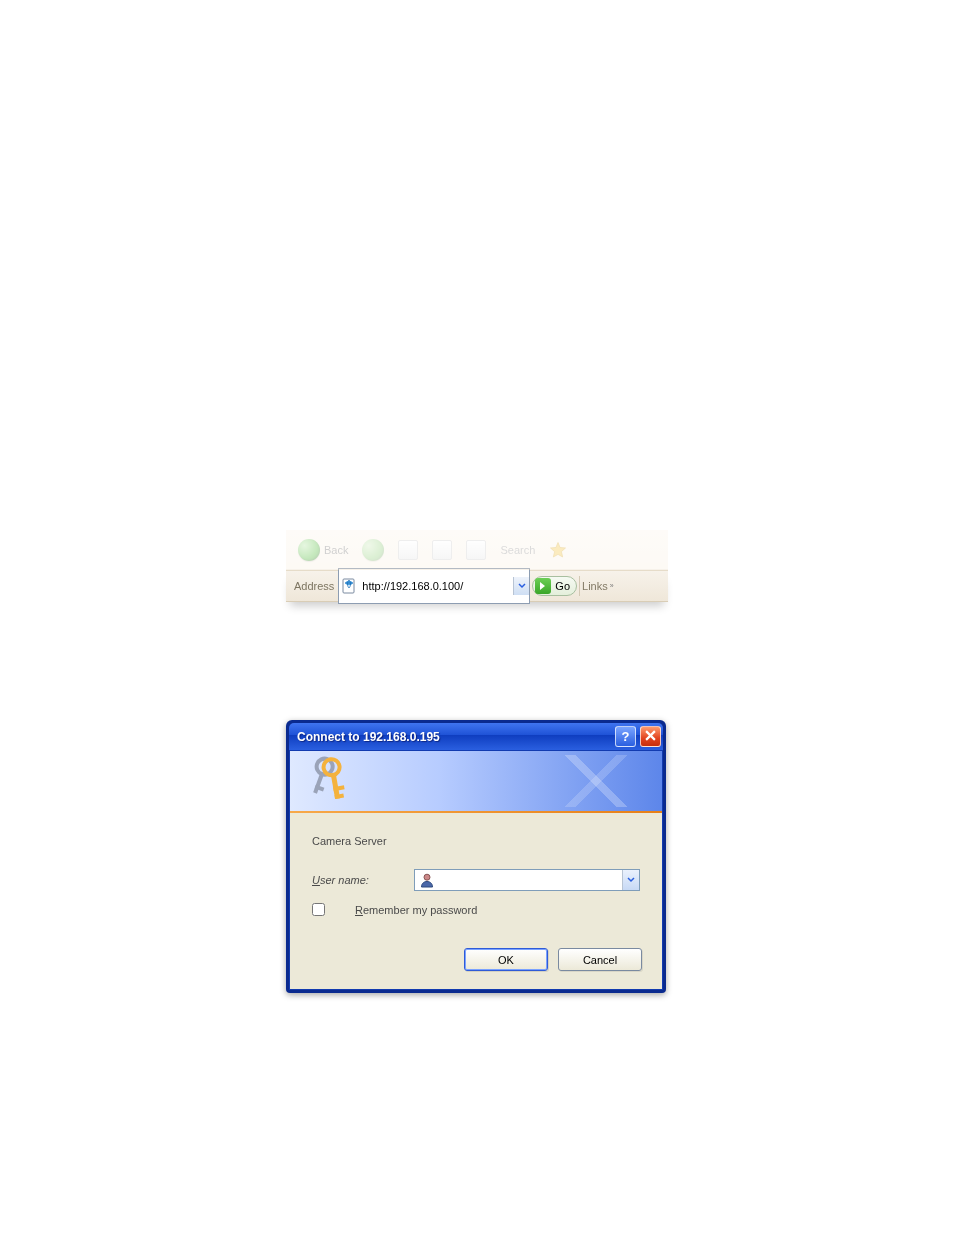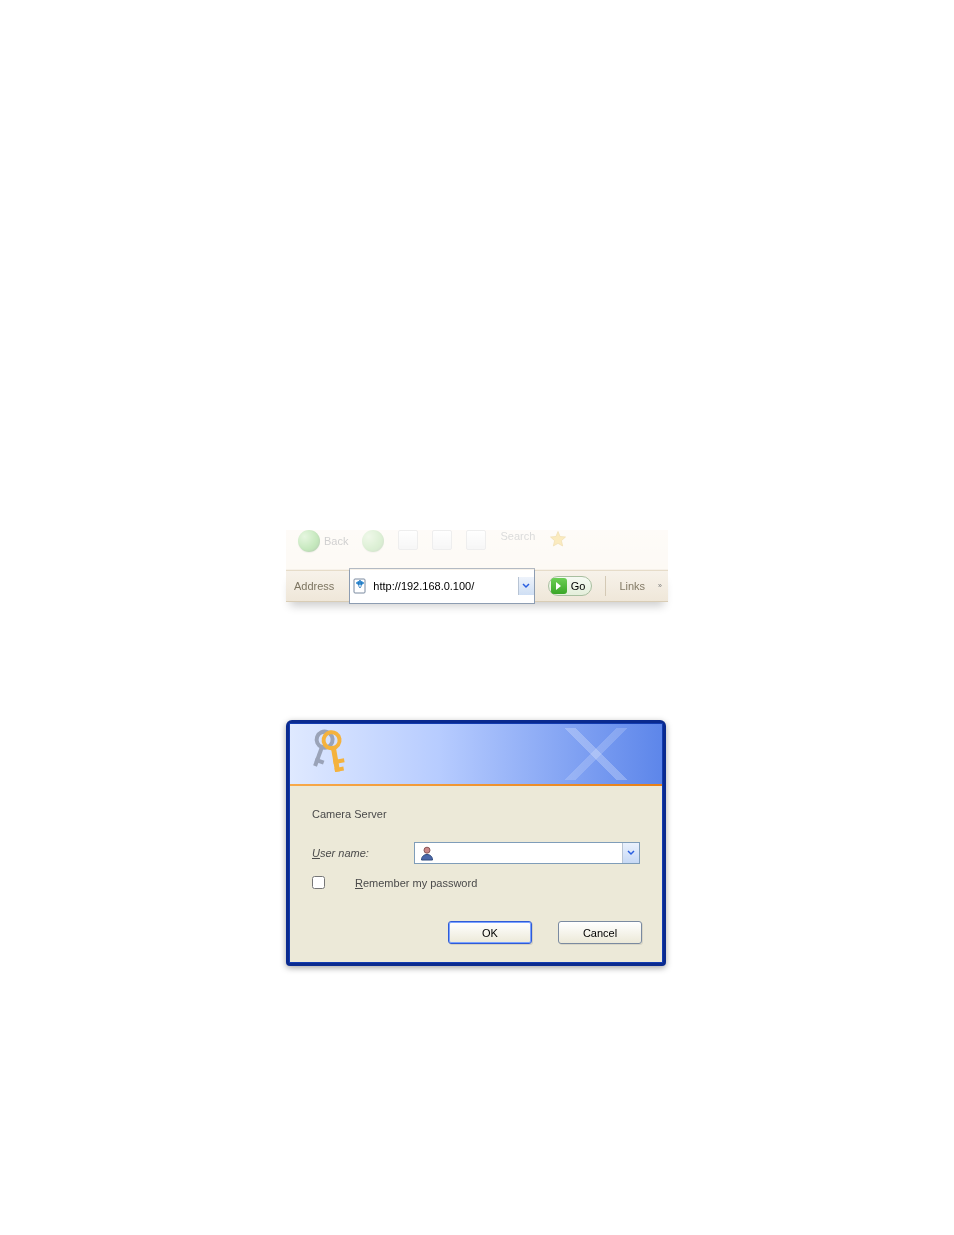--- a/index.html
+++ b/index.html
@@ -19,21 +19,21 @@
     position: absolute;
     left: 286px;
     top: 530px;
     width: 382px;
   }
   .toolbar-faded {
     height: 40px;
     background: linear-gradient(#fdf6ed, #fbf1e4);
     border-bottom: 1px solid #eadcc6;
     display: flex;
-    align-items: flex-start;
+    align-items: center;
     padding: 0 12px;
     gap: 14px;
     opacity: 0.35;
   }
   .nav-btn {
     display: inline-flex;
     align-items: center;
     gap: 4px;
     color: #7a7a7a;
   }
@@ -49,21 +49,21 @@
     border-radius: 2px;
   }
   .star-icon svg { display:block; }
 
   .address-row {
     height: 32px;
     background: linear-gradient(#f7f2ea, #efe7d9);
     display: flex;
     align-items: center;
     padding: 0 6px 0 8px;
-    gap: 13px;
+    gap: 2px;
     border-top: 1px solid #e6dcc9;
     border-bottom: 1px solid #d9cdb6;
     box-shadow: 0 8px 10px -4px rgba(0,0,0,.2);
   }
   .addr-label {
     color: #7d7561;
     margin-right: 2px;
   }
   .addr-input-wrap {
     display: flex;
@@ -236,21 +236,21 @@
     gap: 24px;
   }
   .remember-row input[type=checkbox]{
     width:13px; height:13px; margin:0 6px 0 0;
     accent-color:#3a67c9;
   }
   .remember-row label { color:#4a4a4a; }
   .remember-row label .ul { text-decoration: underline; }
 
   .button-row {
-    display:flex; justify-content:flex-end; gap:26px;
+    display:flex; justify-content:flex-end; gap:10px;
     padding: 16px 20px 18px 20px;
   }
   .dlg-btn {
     width: 84px; height: 23px;
     border: 1px solid #7a8aa0;
     border-radius: 3px;
     background: linear-gradient(#ffffff,#ece9d8);
     font-family: Tahoma, Arial, sans-serif; font-size:11px;
     cursor:pointer;
     box-shadow: 1px 1px 0 rgba(0,0,0,.08);
@@ -310,20 +310,33 @@
 
     <span class="sep"></span>
     <span class="links-label">Links</span>
     <span class="chevrons">
       <span>»</span>
     </span>
   </div>
 </div>
 
 <div class="dialog">
+  <div class="titlebar">
+    <span class="titlebar-text">Connect to 192.168.0.195</span>
+    <div class="caption-btn help-btn">
+      <span style="font-size:13px">?</span>
+    </div>
+    <div class="caption-btn close-btn">
+      <span>
+        <svg width="11" height="11" viewBox="0 0 10 10">
+            <path d="M1 1l8 8M9 1l-8 8" stroke="#fff" stroke-width="2"></path>
+          </svg>
+      </span>
+    </div>
+  </div>
 
   <div class="dialog-body">
     <div class="banner">
       <span class="keys-icon">
         <svg width="50" height="52" viewBox="0 0 50 52">
           <g transform="rotate(20 25 26)">
             <circle cx="16" cy="14" r="8" fill="none" stroke="#9aa3b8" stroke-width="4"></circle>
             <rect x="14" y="20" width="4" height="22" fill="#9aa3b8"></rect>
             <rect x="14" y="34" width="9" height="4" fill="#9aa3b8"></rect>
           </g>

